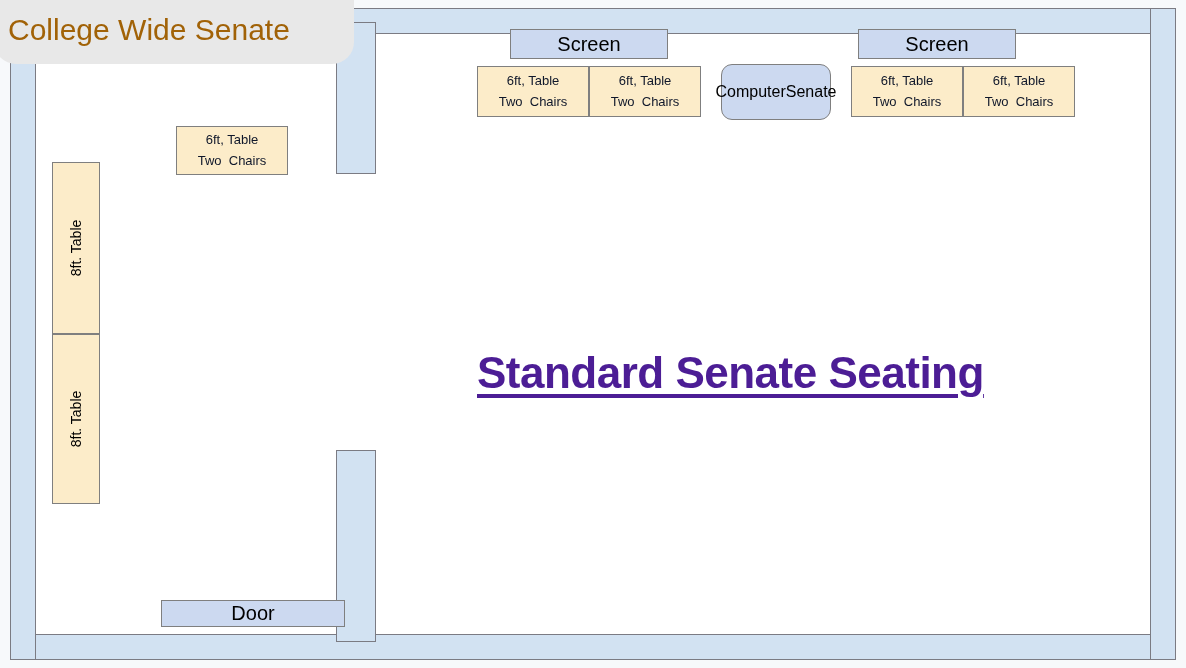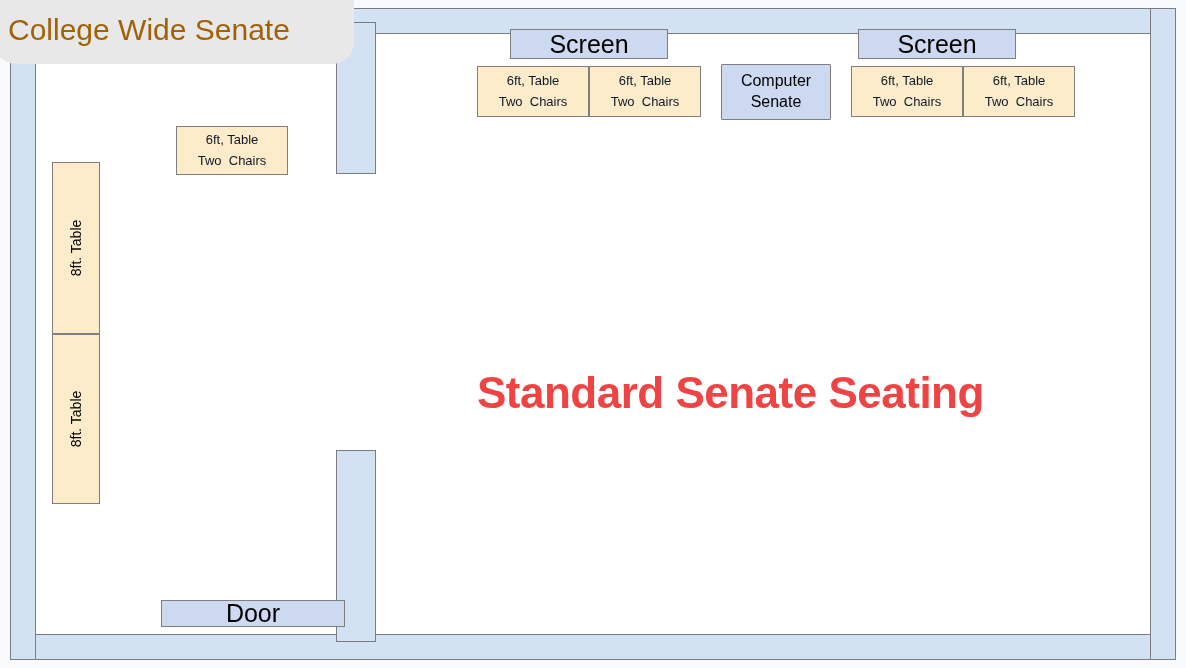--- a/index.html
+++ b/index.html
@@ -69,51 +69,51 @@
 
   
   .blue-box {
     position: absolute;
     background: #ccd9f0;
     border: 1.5px solid #7f7f7f;
     box-sizing: border-box;
     display: flex;
     align-items: center;
     justify-content: center;
-    font-size: 25px;
+    font-size: 20px;
     color: #000;
   }
 
   
   .stand {
     position: absolute;
     background: #ccd9f0;
     border: 1.5px solid #7f7f7f;
-    border-radius: 1px;
-    box-sizing: border-box;
-    display: flex;
-    flex-direction: column;
+    border-radius: 11px;
+    box-sizing: border-box;
+    display: flex;
+    flex-direction: row;
     align-items: center;
     justify-content: center;
     font-size: 16px;
     line-height: 1.3;
     color: #000;
   }
 
   
   .main-heading {
     position: absolute;
     font-size: 44px;
     font-weight: bold;
-    color: #ef4444;
+    color: #4c1d95;
+    text-decoration: underline;
     text-decoration-thickness: 4px;
     text-underline-offset: 6px;
     white-space: nowrap;
     letter-spacing: -0.5px;
-    margin-top: 20px;
   }
 
   
   .title-overlay {
     position: absolute;
     background: #e8e8e8;
     border-radius: 0 0 22px 22px;
     display: flex;
     align-items: center;
     padding-left: 14px;

